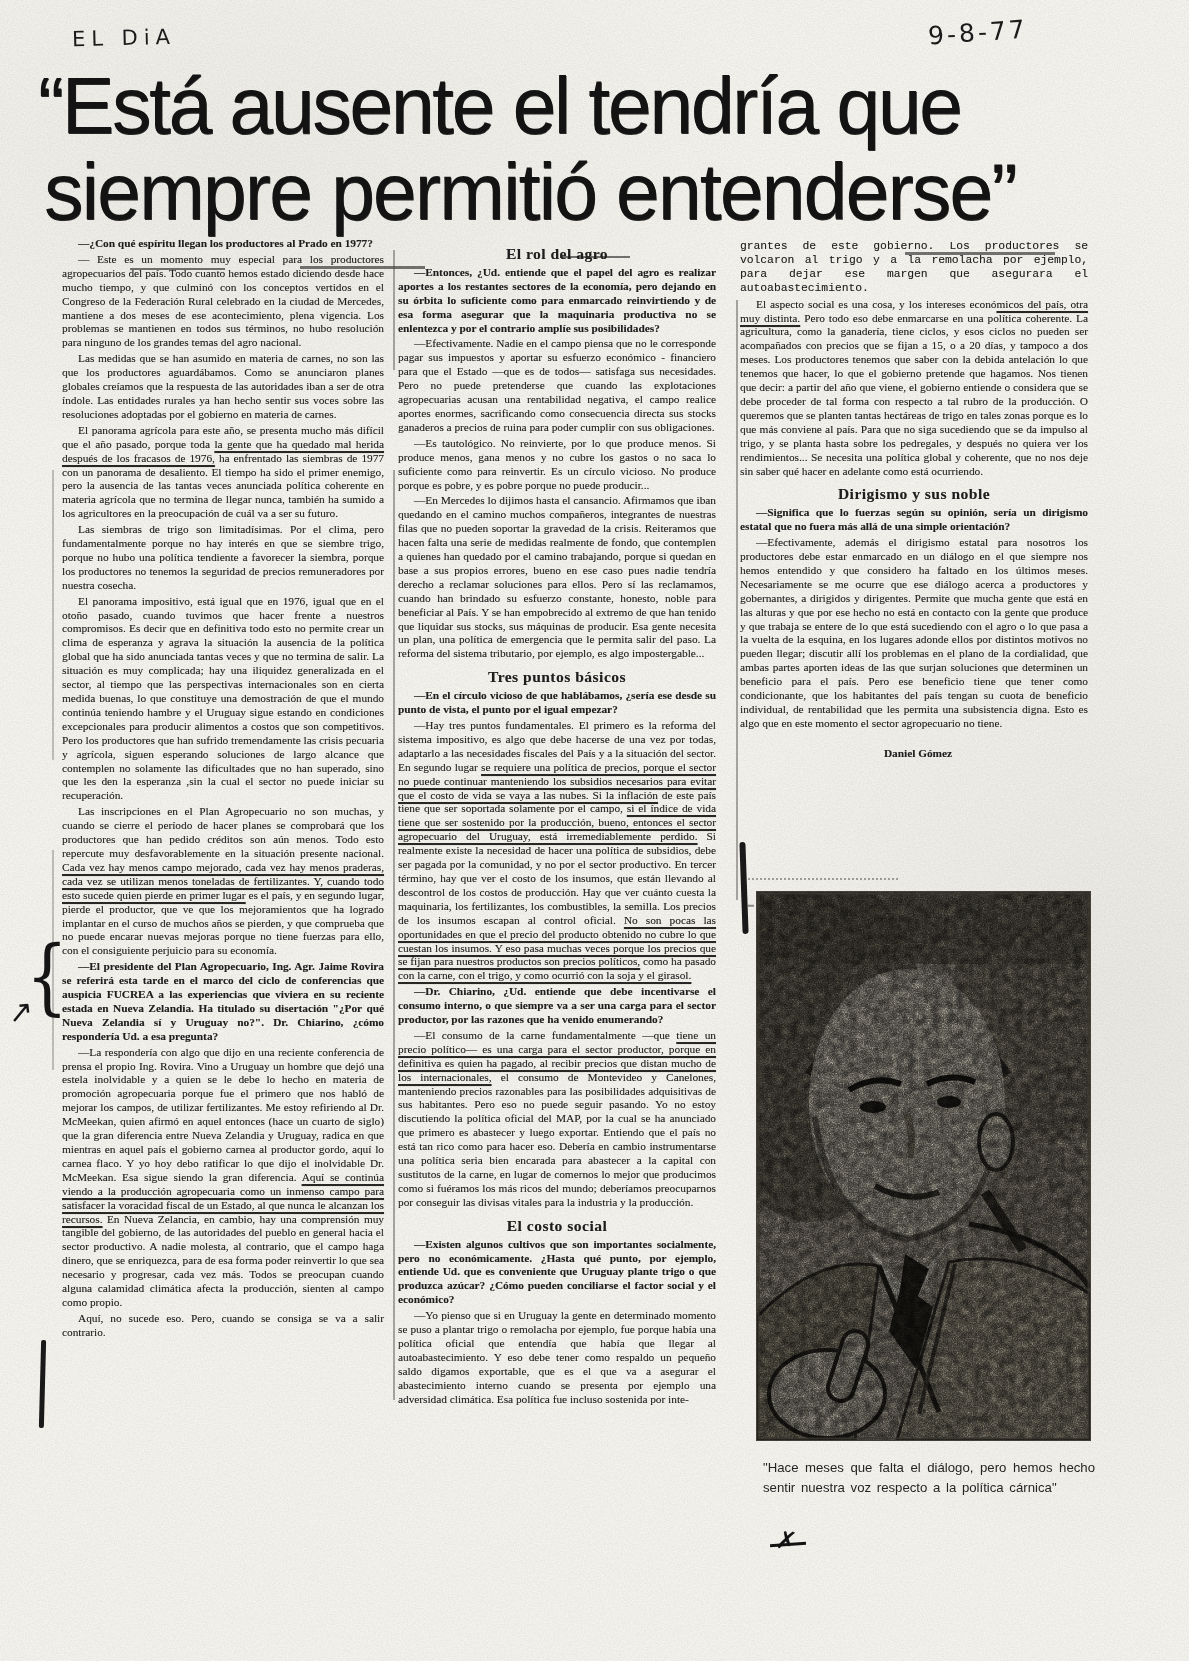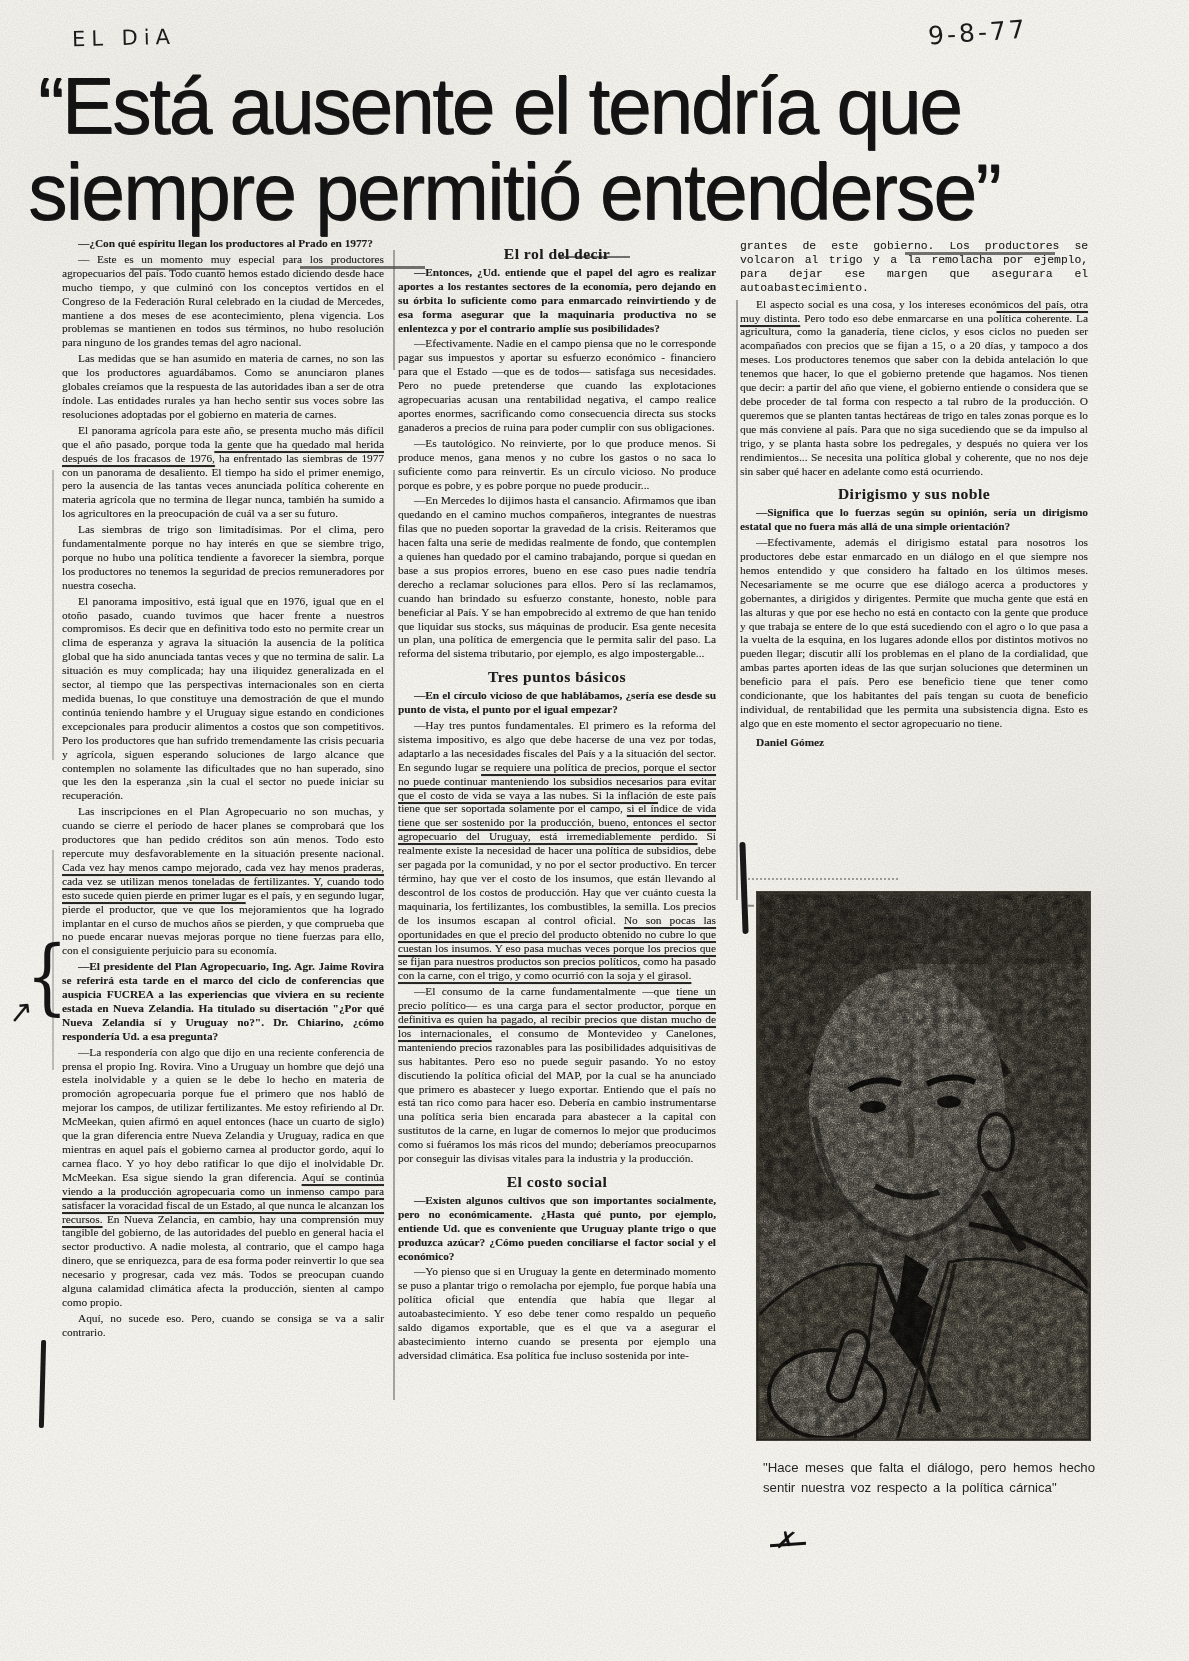--- a/index.html
+++ b/index.html
@@ -12,33 +12,33 @@
   
   .hand{font-family:"DejaVu Sans",sans-serif;color:#1c1c1c;}
   .masthead{position:absolute;left:72px;top:26px;font-size:21px;letter-spacing:6px;
             transform:rotate(-1.5deg);font-weight:500;}
   .dateline{position:absolute;left:928px;top:18px;font-size:25px;letter-spacing:3px;
             transform:rotate(-4deg);}
   
   .headline{position:absolute;left:0;top:0;width:1189px;font-family:"Liberation Sans",sans-serif;
             color:#141414;text-shadow:0.5px 0.5px 0 #2a2a2a;}
   .hl1{position:absolute;left:38px;top:60px;font-size:79px;letter-spacing:-2.5px;white-space:nowrap;}
-  .hl2{position:absolute;left:28px;top:146px;font-size:79px;letter-spacing:-2px;white-space:nowrap;}
+  .hl2{position:absolute;left:44px;top:146px;font-size:79px;letter-spacing:-2px;white-space:nowrap;}
   
   .col{position:absolute;text-align:justify;font-size:11.3px;line-height:13.9px;
        text-shadow:0.2px 0.2px 0 rgba(10,10,10,.3);}
   #col1{left:62px;top:237px;width:322px;}
   #col2{left:398px;top:238px;width:318px;}
   #col3{left:740px;top:240px;width:348px;}
   .blk{margin:0 0 2px 0;text-indent:16px;}
   .blk.ni{text-indent:0;font-family:Liberation Mono, monospace;}
   .q{font-weight:bold;}
   .h{font-weight:bold;text-align:center;text-indent:0;font-size:15.5px;letter-spacing:.5px;
      margin:9px 0 5px 0;}
-  .by{font-weight:bold;text-align:left;padding-right:8px;margin-top:5px;}
+  .by{font-weight:bold;text-align:center;padding-right:8px;margin-top:16px;}
   .pen{text-decoration:underline;text-decoration-thickness:2.2px;text-underline-offset:2.5px;
        text-decoration-color:rgba(15,15,15,.85);text-decoration-skip-ink:none;}
   
   .vrule{position:absolute;background:#4a4a4a;width:1.5px;opacity:.45;}
   .mark{position:absolute;background:#1a1a1a;}
   .frag{position:absolute;background:#2e2e2e;opacity:.65;}
   .scribble{position:absolute;border-top:2px dashed rgba(40,40,40,.5);}
   .brace{position:absolute;left:26px;top:938px;font-size:66px;font-family:"DejaVu Serif",serif;
          transform:scaleY(1.25);color:#161616;}
   .arrow{position:absolute;left:8px;top:994px;font-size:30px;font-family:"DejaVu Sans",sans-serif;
@@ -84,28 +84,29 @@
       <p class="blk a"><span class="">Las medidas que se han asumido en materia de carnes, no son las que los productores aguardábamos. Como se anunciaron planes globales creíamos que la respuesta de las autoridades iban a ser de otra índole. Las entidades rurales ya han hecho sentir sus voces sobre las resoluciones adoptadas por el gobierno en materia de carnes.</span></p>
       <p class="blk a"><span class="">El panorama agrícola para este año, se presenta mucho más difícil que el año pasado, porque toda </span><span class="pen">la gente que ha quedado mal herida después de los fracasos de 1976,</span><span class=""> ha enfrentado las siembras de 1977 con un panorama de desaliento. El tiempo ha sido el primer enemigo, pero la ausencia de las tantas veces anunciada política coherente en materia agrícola que no termina de llegar nunca, también ha sumido a los agricultores en la preocupación de cuál va a ser su futuro.</span></p>
       <p class="blk a"><span class="">Las siembras de trigo son limitadísimas. Por el clima, pero fundamentalmente porque no hay interés en que se siembre trigo, porque no hubo una política tendiente a favorecer la siembra, porque los productores no tenemos la seguridad de precios remuneradores por nuestra cosecha.</span></p>
       <p class="blk a"><span class="">El panorama impositivo, está igual que en 1976, igual que en el otoño pasado, cuando tuvimos que hacer frente a nuestros compromisos. Es decir que en definitiva todo esto no permite crear un clima de esperanza y agrava la situación la ausencia de la política global que ha sido anunciada tantas veces y que no termina de salir. La situación es muy complicada; hay una iliquidez generalizada en el sector, al tiempo que las perspectivas internacionales son en cierta medida buenas, lo que constituye una demostración de que el mundo continúa teniendo hambre y el Uruguay sigue estando en condiciones excepcionales para producir alimentos a costos que son competitivos. Pero los productores que han sufrido tremendamente las crisis pecuaria y agrícola, siguen esperando soluciones de largo alcance que contemplen no solamente las dificultades que no han superado, sino que les den la esperanza ,sin la cual el sector no puede iniciar su recuperación.</span></p>
       <p class="blk a"><span class="">Las inscripciones en el Plan Agropecuario no son muchas, y cuando se cierre el período de hacer planes se comprobará que los productores que han pedido créditos son aún menos. Todo esto repercute muy desfavorablemente en la situación presente nacional. </span><span class="pen">Cada vez hay menos campo mejorado, cada vez hay menos praderas, cada vez se utilizan menos toneladas de fertilizantes. Y, cuando todo esto sucede quien pierde en primer lugar</span><span class=""> es el país, y en segundo lugar, pierde el productor, que ve que los mejoramientos que ha logrado implantar en el curso de muchos años se pierden, y que comprueba que no puede encarar nuevas mejoras porque no tiene fuerzas para ello, con el consiguiente perjuicio para su economía.</span></p>
       <p class="blk q"><span class="">—El presidente del Plan Agropecuario, Ing. Agr. Jaime Rovira se referirá esta tarde en el marco del ciclo de conferencias que auspicia FUCREA a las experiencias que viviera en su reciente estada en Nueva Zelandia. Ha titulado su disertación "¿Por qué Nueva Zelandia sí y Uruguay no?". Dr. Chiarino, ¿cómo respondería Ud. a esa pregunta?</span></p>
       <p class="blk a"><span class="">—La respondería con algo que dijo en una reciente conferencia de prensa el propio Ing. Rovira. Vino a Uruguay un hombre que dejó una estela inolvidable y a quien se le debe lo hecho en materia de promoción agropecuaria porque fue el primero que nos habló de mejorar los campos, de utilizar fertilizantes. Me estoy refiriendo al Dr. McMeekan, quien afirmó en aquel entonces (hace un cuarto de siglo) que la gran diferencia entre Nueva Zelandia y Uruguay, radica en que mientras en aquel país el gobierno carnea al productor gordo, aquí lo carnea flaco. Y yo hoy debo ratificar lo que dijo el inolvidable Dr. McMeekan. Esa sigue siendo la gran diferencia. </span><span class="pen">Aquí se continúa viendo a la producción agropecuaria como un inmenso campo para satisfacer la voracidad fiscal de un Estado, al que nunca le alcanzan los recursos.</span><span class=""> En Nueva Zelancia, en cambio, hay una comprensión muy tangible del gobierno, de las autoridades del pueblo en general hacia el sector productivo. A nadie molesta, al contrario, que el campo haga dinero, que se enriquezca, para de esa forma poder reinvertir lo que sea necesario y progresar, cada vez más. Todos se preocupan cuando alguna calamidad climática afecta la producción, sienten al campo como propio.</span></p>
       <p class="blk a"><span class="">Aquí, no sucede eso. Pero, cuando se consiga se va a salir contrario.</span></p>
     </div>
   <div class="col" id="col2">
-      <p class="blk h"><span class="">El rol del decir</span></p>
+      <p class="blk h"><span class="">El rol del agro</span></p>
       <p class="blk q"><span class="">—Entonces, ¿Ud. entiende que el papel del agro es realizar aportes a los restantes sectores de la economía, pero dejando en su órbita lo suficiente como para enmarcado reinvirtiendo y de esa forma asegurar que la maquinaria productiva no se enlentezca y por el contrario amplíe sus posibilidades?</span></p>
       <p class="blk a"><span class="">—Efectivamente. Nadie en el campo piensa que no le corresponde pagar sus impuestos y aportar su esfuerzo económico - financiero para que el Estado —que es de todos— satisfaga sus necesidades. Pero no puede pretenderse que cuando las explotaciones agropecuarias acusan una rentabilidad negativa, el campo realice aportes enormes, sacrificando como consecuencia directa sus stocks ganaderos a precios de ruina para poder cumplir con sus obligaciones.</span></p>
       <p class="blk a"><span class="">—Es tautológico. No reinvierte, por lo que produce menos. Si produce menos, gana menos y no cubre los gastos o no saca lo suficiente como para reinvertir. Es un círculo vicioso. No produce porque es pobre, y es pobre porque no puede producir...</span></p>
       <p class="blk a"><span class="">—En Mercedes lo dijimos hasta el cansancio. Afirmamos que iban quedando en el camino muchos compañeros, integrantes de nuestras filas que no pueden soportar la gravedad de la crisis. Reiteramos que hacen falta una serie de medidas realmente de fondo, que contemplen a quienes han quedado por el camino trabajando, porque si quedan en base a sus propios errores, bueno en ese caso pues nadie tendría derecho a reclamar soluciones para ellos. Pero sí las reclamamos, cuando han brindado su esfuerzo constante, honesto, noble para beneficiar al País. Y se han empobrecido al extremo de que han tenido que liquidar sus stocks, sus máquinas de producir. Esa gente necesita un plan, una política de emergencia que le permita salir del paso. La reforma del sistema tributario, por ejemplo, es algo impostergable...</span></p>
       <p class="blk h"><span class="">Tres puntos básicos</span></p>
       <p class="blk q"><span class="">—En el círculo vicioso de que hablábamos, ¿sería ese desde su punto de vista, el punto por el igual empezar?</span></p>
       <p class="blk a"><span class="">—Hay tres puntos fundamentales. El primero es la reforma del sistema impositivo, es algo que debe hacerse de una vez por todas, adaptarlo a las necesidades fiscales del País y a la situación del sector. En segundo lugar </span><span class="pen">se requiere una política de precios, porque el sector no puede continuar manteniendo los subsidios necesarios para evitar que el costo de vida se vaya a las nubes. Si la inflación</span><span class=""> de este país tiene que ser soportada solamente por el campo, </span><span class="pen">si el índice de vida tiene que ser sostenido por la producción, bueno, entonces el sector agropecuario del Uruguay, está irremediablemente perdido.</span><span class=""> Si realmente existe la necesidad de hacer una política de subsidios, debe ser pagada por la comunidad, y no por el sector productivo. En tercer término, hay que ver el costo de los insumos, que están llevando al descontrol de los costos de producción. Hay que ver cuánto cuesta la maquinaria, los fertilizantes, los combustibles, la semilla. Los precios de los insumos escapan al control oficial. </span><span class="pen">No son pocas las oportunidades en que el precio del producto obtenido no cubre lo que cuestan los insumos. Y eso pasa muchas veces porque los precios que se fijan para nuestros productos son precios políticos,</span><span class=""> como ha pasado </span><span class="pen">con la carne, con el trigo, y como ocurrió con la soja y el girasol.</span></p>
+      <p class="blk q"><span class="">—Dr. Chiarino, ¿Ud. entiende que debe incentivarse el consumo interno, o que siempre va a ser una carga para el sector productor, por las razones que ha venido enumerando?</span></p>
       <p class="blk a"><span class="">—El consumo de la carne fundamentalmente —que </span><span class="pen">tiene un precio político— es una carga para el sector productor, porque en definitiva es quien ha pagado, al recibir precios que distan mucho de los internacionales,</span><span class=""> el consumo de Montevideo y Canelones, manteniendo precios razonables para las posibilidades adquisitivas de sus habitantes. Pero eso no puede seguir pasando. Yo no estoy discutiendo la política oficial del MAP, por la cual se ha anunciado que primero es abastecer y luego exportar. Entiendo que el país no está tan rico como para hacer eso. Debería en cambio instrumentarse una política seria bien encarada para abastecer a la capital con sustitutos de la carne, en lugar de comernos lo mejor que producimos como si fuéramos los más ricos del mundo; deberíamos preocuparnos por conseguir las divisas vitales para la industria y la producción.</span></p>
       <p class="blk h"><span class="">El costo social</span></p>
       <p class="blk q"><span class="">—Existen algunos cultivos que son importantes socialmente, pero no económicamente. ¿Hasta qué punto, por ejemplo, entiende Ud. que es conveniente que Uruguay plante trigo o que produzca azúcar? ¿Cómo pueden conciliarse el factor social y el económico?</span></p>
       <p class="blk a"><span class="">—Yo pienso que si en Uruguay la gente en determinado momento se puso a plantar trigo o remolacha por ejemplo, fue porque había una política oficial que entendía que había que llegar al autoabastecimiento. Y eso debe tener como respaldo un pequeño saldo digamos exportable, que es el que va a asegurar el abastecimiento interno cuando se presenta por ejemplo una adversidad climática. Esa política fue incluso sostenida por inte-</span></p>
     </div>
   <div class="col" id="col3">
       <p class="blk a ni"><span class="">grantes de este gobierno. Los productores se volcaron al trigo y a la remolacha por ejemplo, para dejar ese margen que asegurara el autoabastecimiento.</span></p>
       <p class="blk a"><span class="">El aspecto social es una cosa, y los intereses econó</span><span class="pen">micos del país, otra muy distinta.</span><span class=""> Pero todo eso debe enmarcarse en una política coherente. La agricultura, como la ganadería, tiene ciclos, y esos ciclos no pueden ser acompañados con precios que se fijan a 15, o a 20 días, y tampoco a dos meses. Los productores tenemos que saber con la debida antelación lo que tenemos que hacer, lo que el gobierno pretende que hagamos. Nos tienen que decir: a partir del año que viene, el gobierno entiende o considera que se debe proceder de tal forma con respecto a tal rubro de la producción. O queremos que se planten tantas hectáreas de trigo en tales zonas porque es lo que más conviene al país. Para que no siga sucediendo que se da impulso al trigo, y se planta hasta sobre los pedregales, y después no quiera ver los rendimientos... Se necesita una política global y coherente, que no nos deje sin saber qué hacer en adelante como está ocurriendo.</span></p>
       <p class="blk h"><span class="">Dirigismo y sus noble</span></p>
       <p class="blk q"><span class="">—Significa que lo fuerzas según su opinión, sería un dirigismo estatal que no fuera más allá de una simple orientación?</span></p>

